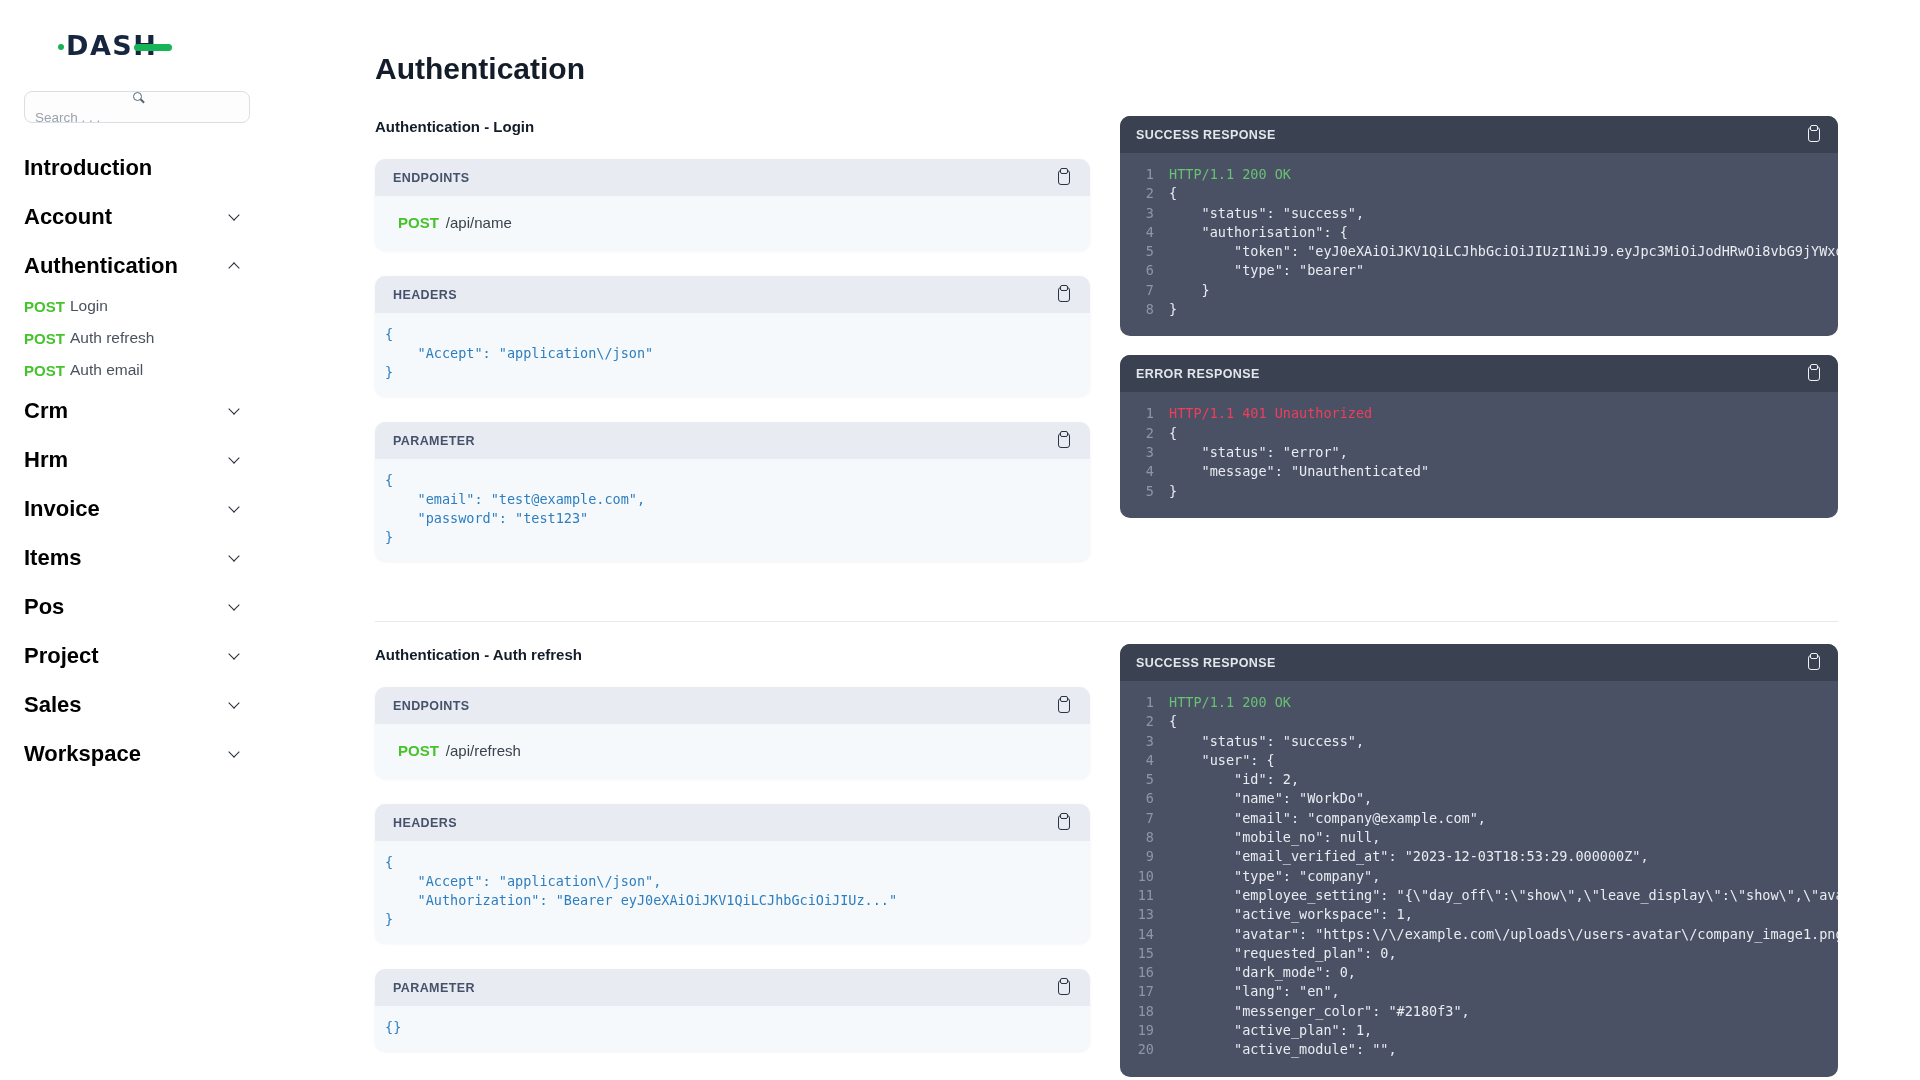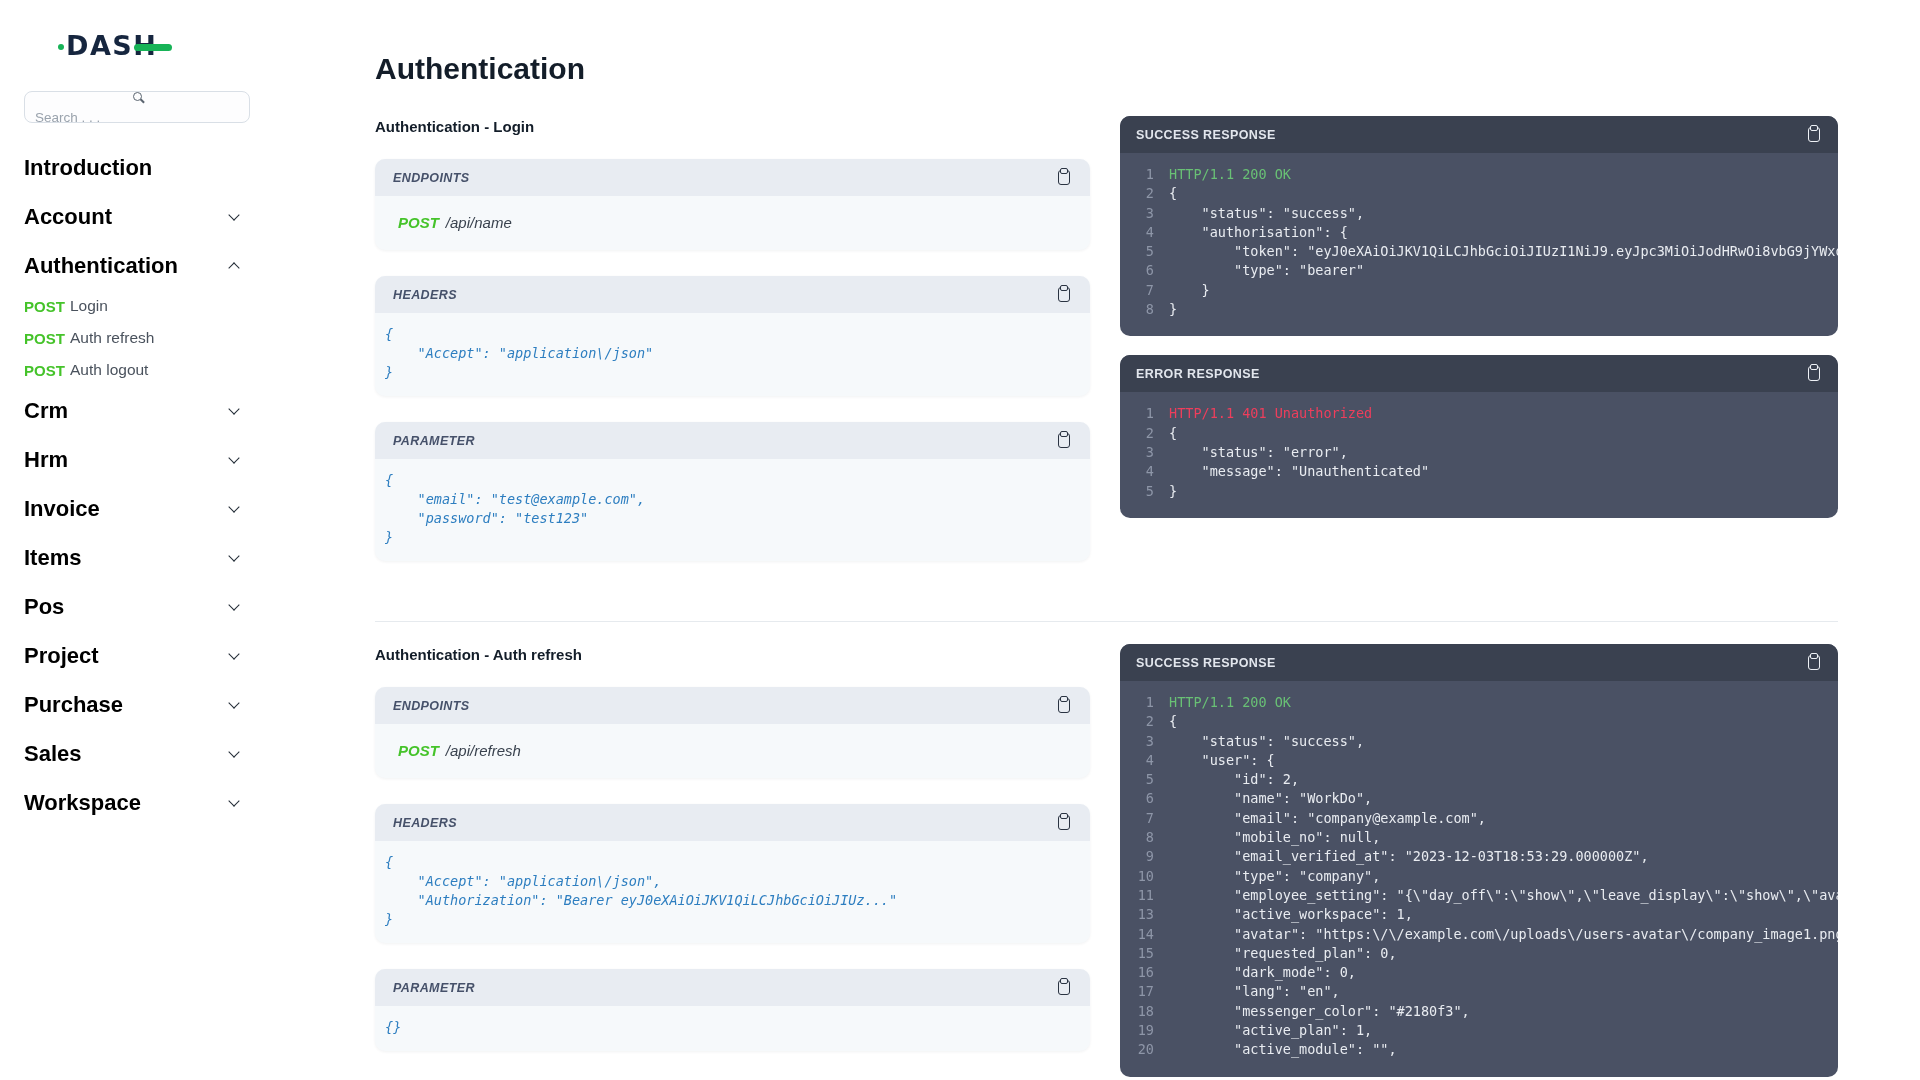--- a/index.html
+++ b/index.html
@@ -36,21 +36,21 @@
   
   .main { position:absolute; left:375px; top:0; width:1463px; }
   .page-title { margin-top:52px; font-size:30px; font-weight:700; color:#131d29; }
   .section { display:flex; gap:30px; align-items:flex-start; margin-top:0; }
   .page-title + .section { margin-top:30px; }
   .col-left { width:715px; }
   .col-right { width:718px; }
   .sec-heading { font-size:15px; font-weight:700; color:#131d29; margin:2px 0 24px; }
 
   .card { border-radius:10px; background:#f6f9fb; margin-bottom:26px; overflow:hidden;
-          box-shadow:0 1px 3px rgba(20,30,50,.06);font-style:italic; }
+          box-shadow:0 1px 3px rgba(20,30,50,.06); }
   .card-head { background:#e8ecf2; --panelbg:#e8ecf2; height:37px; display:flex; align-items:center;
                justify-content:space-between; padding:0 18px; }
   .card-title { font-size:12.5px; font-weight:700; letter-spacing:.4px; color:#46516a; }
   .copy-btn { background:none; border:none; cursor:pointer; color:#2a3342; display:flex; padding:2px; }
   .panel .copy-btn { color:#eef1f6; }
   .clipboard { width:12px; height:15px; border:1.7px solid currentColor; border-radius:3px; position:relative; display:block; }
   .clipboard::before { content:""; position:absolute; top:-3.5px; left:50%; transform:translateX(-50%);
                        width:6px; height:4px; border:1.7px solid currentColor; border-radius:2px;
                        background:var(--panelbg); }
   .endpoint-body { padding:18px 18px 19px 23px; display:flex; gap:7px; font-size:15px; }
@@ -114,21 +114,21 @@
             <span class="sub-label">Login</span>
           </div>
 
           <div class="sub-item">
             <span class="sub-method">POST</span>
             <span class="sub-label">Auth refresh</span>
           </div>
 
           <div class="sub-item">
             <span class="sub-method">POST</span>
-            <span class="sub-label">Auth logout</span>
+            <span class="sub-label">Auth email</span>
           </div>
 
       </div>
 
       <div class="nav-group">
         <div class="nav-item">
           <span class="nav-label">Crm</span>
           <span class="chev down"></span>
         </div>
 
@@ -168,27 +168,20 @@
 
       <div class="nav-group">
         <div class="nav-item">
           <span class="nav-label">Project</span>
           <span class="chev down"></span>
         </div>
 
       </div>
 
 
-      <div class="nav-group">
-        <div class="nav-item">
-          <span class="nav-label">Purchase</span>
-          <span class="chev down"></span>
-        </div>
-
-      </div>
 
       <div class="nav-group">
         <div class="nav-item">
           <span class="nav-label">Sales</span>
           <span class="chev down"></span>
         </div>
 
       </div>
 
 

